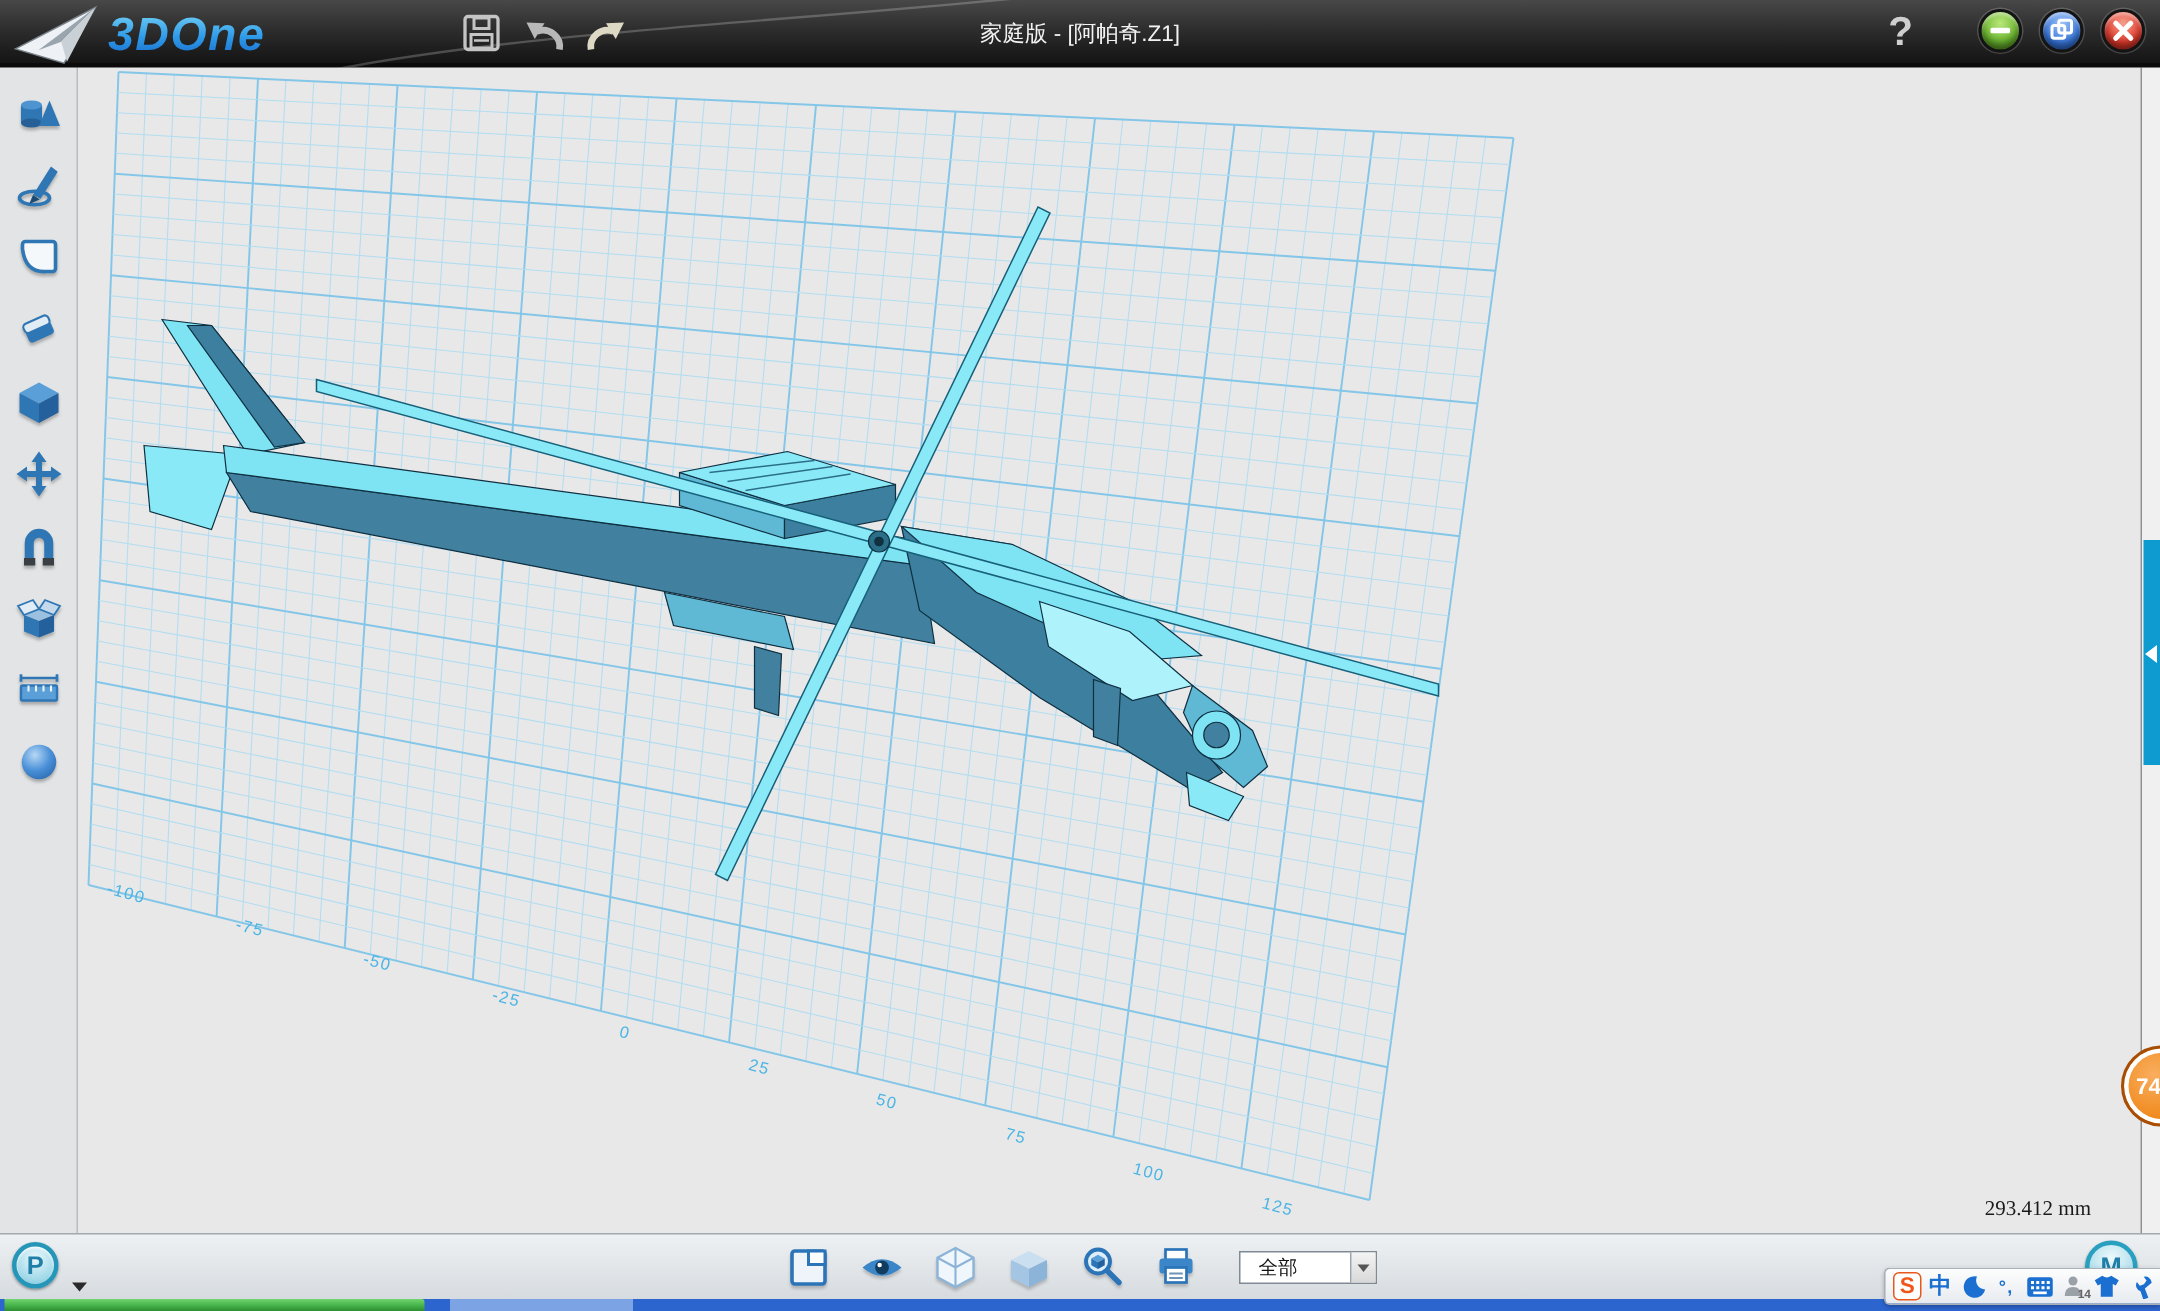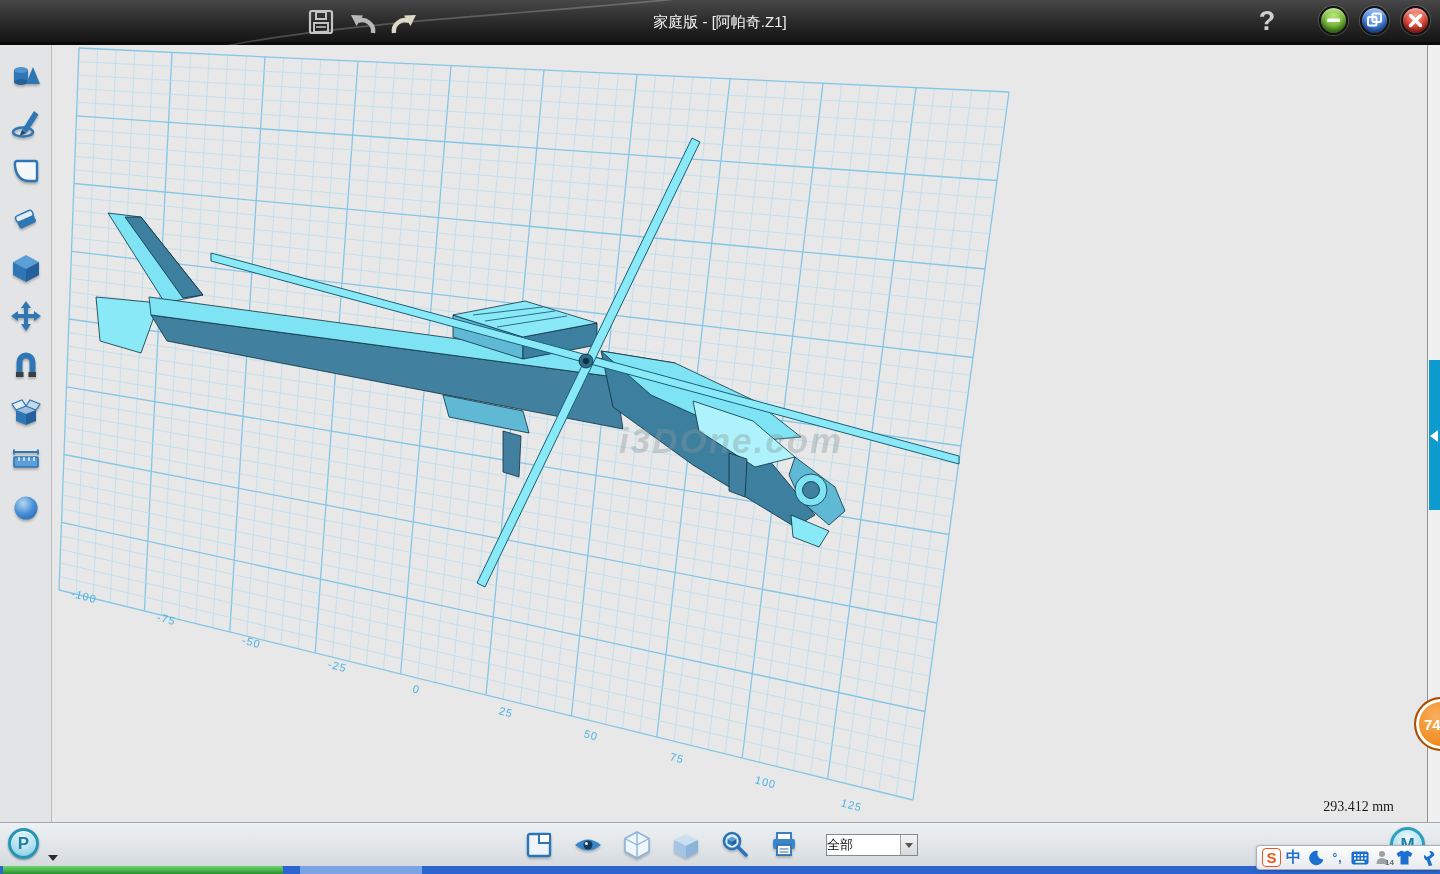--- a/index.html
+++ b/index.html
@@ -63,21 +63,21 @@
 
   
   .bottombar { position:absolute; left:0; top:822px; width:1440px; height:44px;
     background:linear-gradient(180deg,#eef1f3,#d6dbdf); border-top:1px solid #a3a9ad; z-index:20; }
   .center-icons { position:absolute; left:50%; top:0; transform:translateX(-50%); height:44px;
     display:flex; align-items:center; gap:15px; }
   .bb-btn { width:34px; height:34px; border:none; background:none; cursor:pointer;
     display:flex; align-items:center; justify-content:center; filter:drop-shadow(0 2px 1px rgba(0,0,0,.2)); }
   .combo { margin-left:10px; width:92px; height:22px; background:#fff; border:1px solid #7f8a94;
     display:flex; align-items:center; cursor:pointer; }
-  .combo-val { flex:1; font-size:13px; padding-left:0; color:#111; }
+  .combo-val { flex:1; font-size:13px; padding-left:12px; color:#111; }
   .combo-btn { width:17px; height:100%; background:linear-gradient(180deg,#f4f4f4,#d8d8d8);
     border-left:1px solid #9aa2aa; display:flex; align-items:center; justify-content:center; }
   .combo-btn i { width:0; height:0; border-left:4px solid transparent; border-right:4px solid transparent; border-top:5px solid #555; }
   .pbtn-wrap { position:absolute; left:8px; top:5px; }
   .pbtn { width:31px; height:31px; border-radius:50%; border:3px solid #2596b8;
     background:radial-gradient(circle at 50% 30%, #eaf8fc, #9fd8e8 70%, #6db8d0);
     color:#1f7fa8; font-weight:bold; font-size:17px; cursor:pointer;
     box-shadow:0 1px 2px rgba(0,0,0,.4), inset 0 1px 2px #fff; }
   .pcaret { position:absolute; left:40px; top:27px; width:0; height:0;
     border-left:5px solid transparent; border-right:5px solid transparent; border-top:6px solid #2a2a2a; cursor:pointer; }
@@ -107,20 +107,28 @@
 </style>
 </head>
 <body>
 
 <div class="app">
 
   <header class="titlebar">
     <svg class="swoosh" width="720" height="45">
       <path d="M705,-4 C540,14 360,20 225,46" fill="none" stroke="rgba(255,255,255,0.22)" stroke-width="1.6"></path>
     </svg>
+    <div class="logo">
+      <svg width="58" height="42" viewBox="0 0 60 44">
+        <polygon points="2,32 58,3 36,42" fill="#eef2f6" stroke="#7a828a" stroke-width="1"></polygon>
+        <polygon points="18,33 58,3 34,27" fill="#9aa4ac"></polygon>
+        <polygon points="34,27 58,3 38,41" fill="#c9d0d6"></polygon>
+      </svg>
+      <span class="logoname">3DOne</span>
+    </div>
 
     <button class="tb-btn" style="left:303px">
       <svg width="28" height="28" viewBox="0 0 28 28">
         <rect x="3" y="3" width="22" height="22" rx="2" fill="none" stroke="#c4c4c4" stroke-width="2.2"></rect>
         <rect x="9" y="4" width="10" height="7" fill="none" stroke="#c4c4c4" stroke-width="2"></rect>
         <rect x="7" y="15" width="14" height="9" fill="none" stroke="#c4c4c4" stroke-width="2"></rect>
         <line x1="9" y1="19" x2="19" y2="19" stroke="#c4c4c4" stroke-width="1.6"></line>
       </svg>
     </button>
     <button class="tb-btn" style="left:345px">
@@ -381,21 +389,20 @@
 
       <polygon points="450,386 468,391 466,432 450,427" class="f-steel"></polygon>
       <polygon points="676,408 694,414 692,452 676,446" class="f-steel"></polygon>
 
       <polygon class="blade f-blade" points="158,208 906,411 906,419 158,216"></polygon>
       <polygon class="blade f-blade" points="424,538 639,93 647,97 432,542"></polygon>
       <circle cx="533" cy="316" r="7" fill="#2a6e88"></circle>
       <circle cx="533" cy="316" r="2.8" fill="#123240"></circle>
     </svg>
 
-    <div class="watermark">i3DOne.com</div>
     <div class="measure">293.412 mm</div>
   </main>
 
   <div class="rightstrip">
     <div class="paneltab">
       <span class="tri"></span>
     </div>
   </div>
   <div class="badge">
     <span>74</span>

